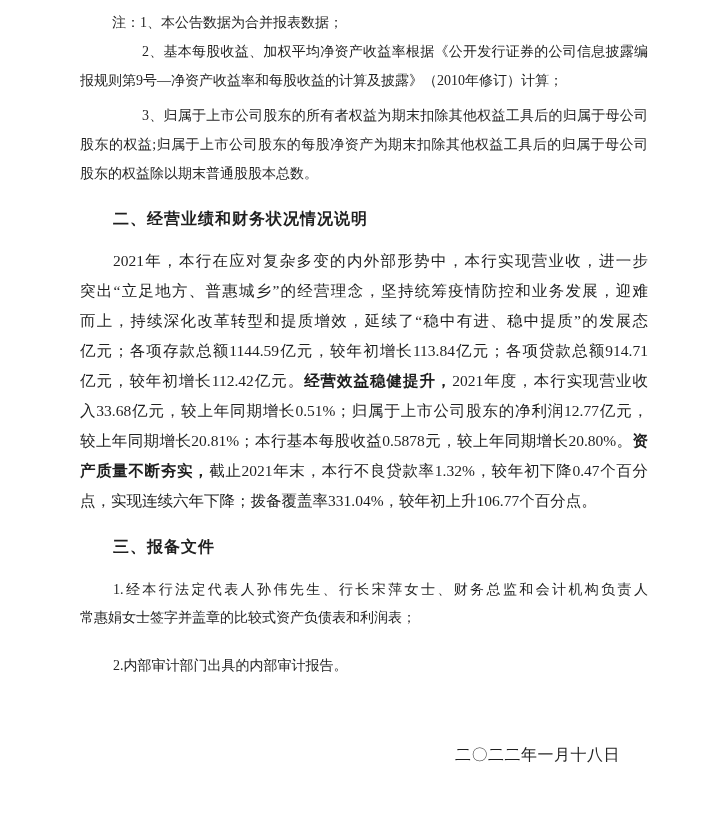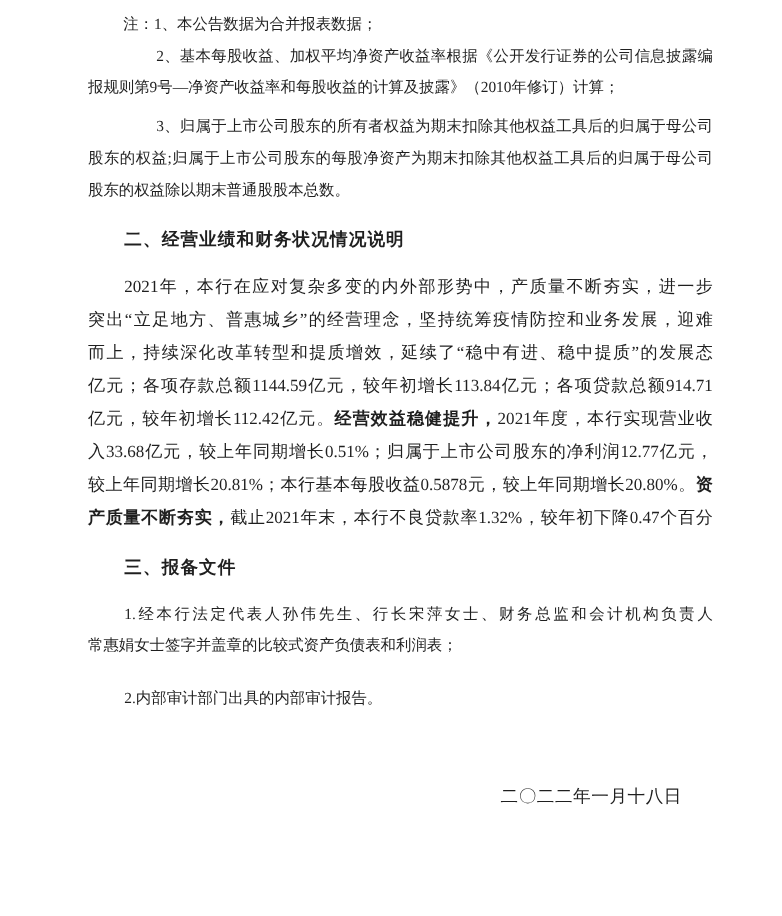--- a/index.html
+++ b/index.html
@@ -98,28 +98,29 @@
       <div class="line ind-note-item fill"><span>2、基本每股收益、加权平均净资产收益率根据《公开发行证券的公司信息披露编</span></div>
       <div class="line"><span>报规则第9号—净资产收益率和每股收益的计算及披露》（2010年修订）计算；</span></div>
       <div class="line ind-note-item sp fill"><span>3、归属于上市公司股东的所有者权益为期末扣除其他权益工具后的归属于母公司</span></div>
       <div class="line  fill"><span>股东的权益;归属于上市公司股东的每股净资产为期末扣除其他权益工具后的归属于母公司</span></div>
       <div class="line"><span>股东的权益除以期末普通股股本总数。</span></div>
     </div>
 
   <div class="heading">二、经营业绩和财务状况情况说明</div>
 
   <div class="bodytext">
-      <div class="line ind-body fill"><span>2021年，本行在应对复杂多变的内外部形势中，产质量不断夯实，进一步</span></div>
+      <div class="line ind-body fill"><span>2021年，本行在应对复杂多变的内外部形势中，本行实现营业收，进一步</span></div>
       <div class="line  fill"><span>突出“立足地方、普惠城乡”的经营理念，坚持统筹疫情防控和业务发展，迎难</span></div>
       <div class="line  fill"><span>而上，持续深化改革转型和提质增效，延续了“稳中有进、稳中提质”的发展态</span></div>
       <div class="line  fill"><span>亿元；各项存款总额1144.59亿元，较年初增长113.84亿元；各项贷款总额914.71</span></div>
       <div class="line  fill"><span>亿元，较年初增长112.42亿元。</span><span class="bold-run">经营效益稳健提升，</span><span>2021年度，本行实现营业收</span></div>
       <div class="line  fill"><span>入33.68亿元，较上年同期增长0.51%；归属于上市公司股东的净利润12.77亿元，</span></div>
       <div class="line  fill"><span>较上年同期增长20.81%；本行基本每股收益0.5878元，较上年同期增长20.80%。</span><span class="bold-run">资</span></div>
       <div class="line  fill"><span class="bold-run">产质量不断夯实，</span><span>截止2021年末，本行不良贷款率1.32%，较年初下降0.47个百分</span></div>
+      <div class="line"><span>点，实现连续六年下降；拨备覆盖率331.04%，较年初上升106.77个百分点。</span></div>
     </div>
 
   <div class="heading">三、报备文件</div>
 
   <div class="filings">
       <div class="filing-item">
         <div class="line ind-body fill"><span>1.经本行法定代表人孙伟先生、行长宋萍女士、财务总监和会计机构负责人</span></div>
         <div class="line"><span>常惠娟女士签字并盖章的比较式资产负债表和利润表；</span></div>
       </div>
       <div class="filing-item">

